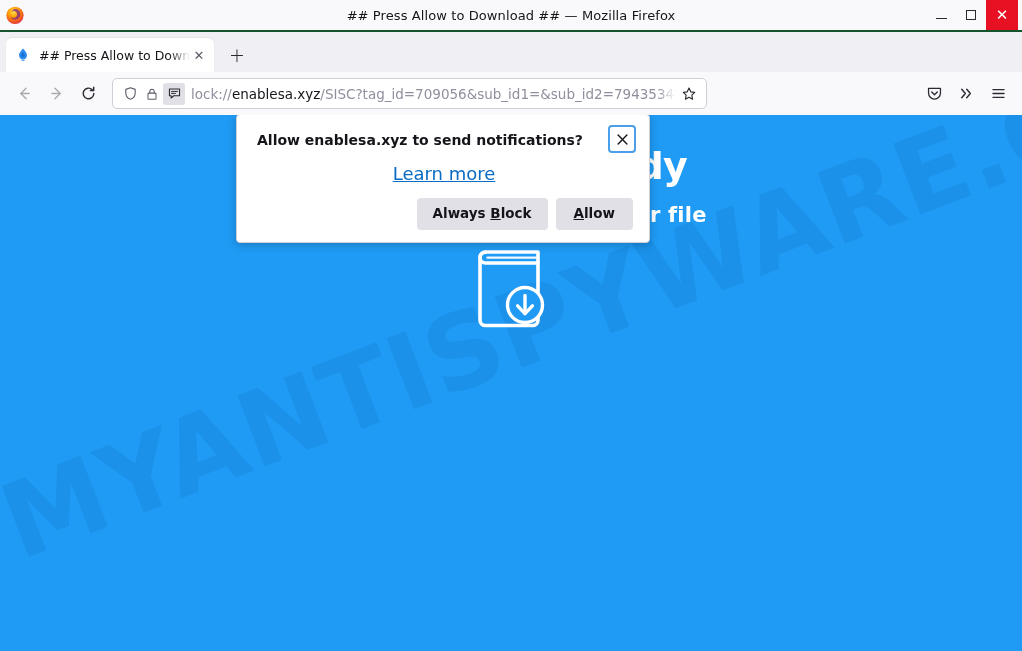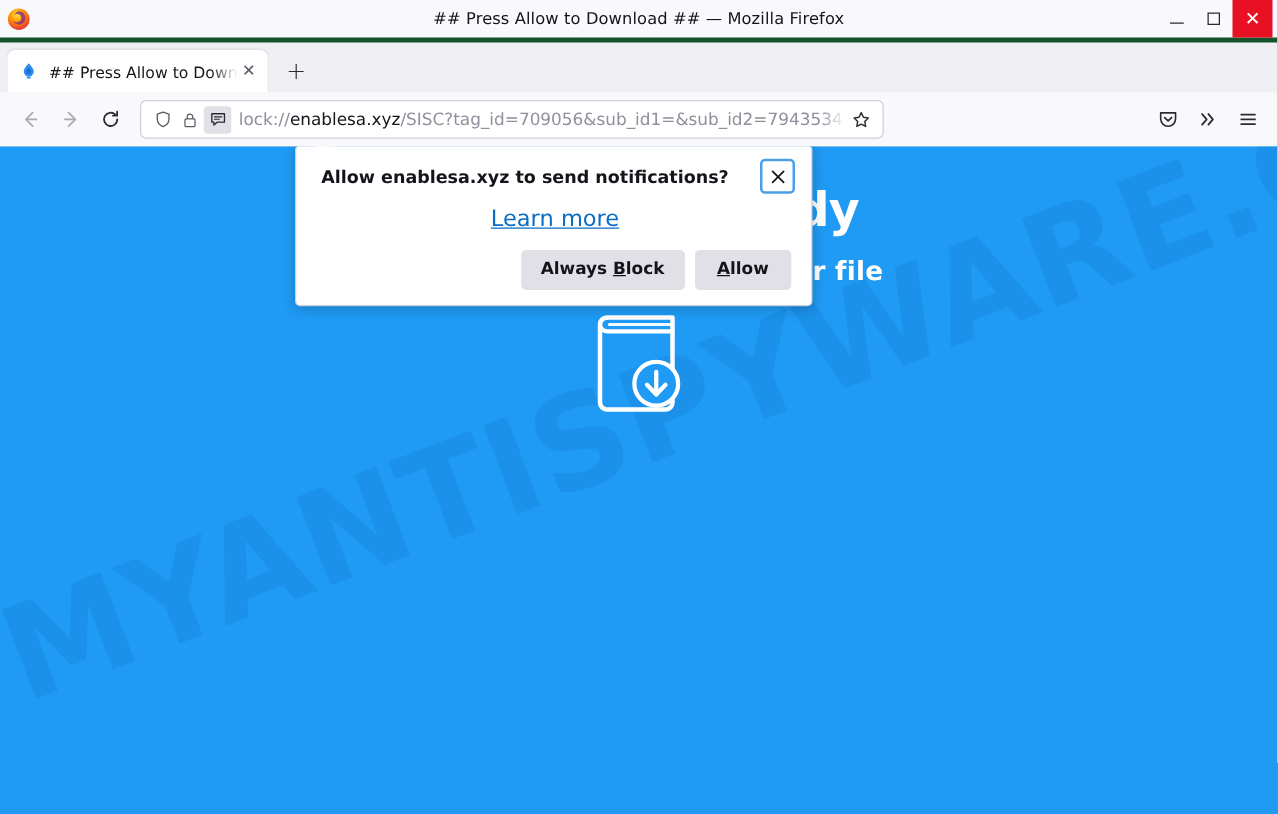--- a/index.html
+++ b/index.html
@@ -27,21 +27,21 @@
   }
 
   
   .titlebar {
     height: 30px;
     background: #f9f9fb;
     display: flex;
     align-items: center;
     position: relative;
     flex: 0 0 30px;
-    border-bottom: 4px solid #14532d;
+    border-bottom: 2px solid #14532d;
     justify-content: flex-end;
   }
   .ff-logo {
     width: 22px;
     height: 22px;
     margin-left: 4px;
     flex: 0 0 22px;
     position: relative;
   }
   .titlebar-title {

